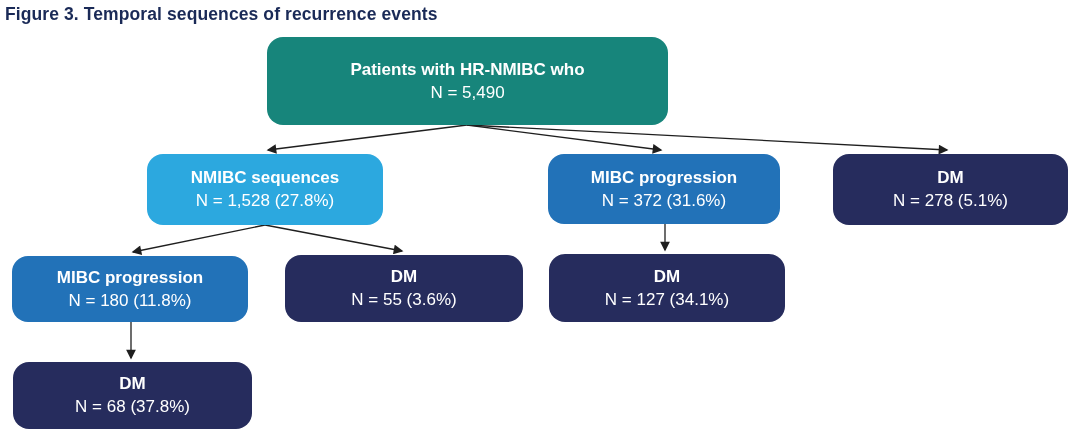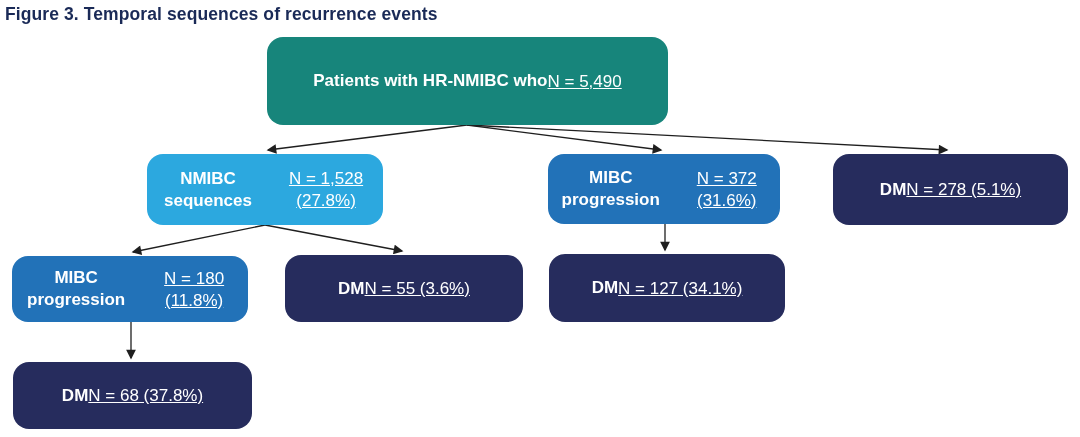--- a/index.html
+++ b/index.html
@@ -48,28 +48,29 @@
   }
   #arrow-layer marker path {
     fill: var(--arrow, #1f1f1f);
   }
   .node {
     position: absolute;
     z-index: 2;
     border-radius: 16px;
     color: var(--node-text);
     display: flex;
+    flex-direction: column;
     align-items: center;
     justify-content: center;
     text-align: center;
     line-height: 22px;
     font-size: 17px;
   }
   .node .label { font-weight: bold; }
-  .node .value { font-weight: normal; margin-top: 1px; text-decoration: underline; }
+  .node .value { font-weight: normal; margin-top: 1px; }
   .teal       { background: var(--teal); }
   .light-blue { background: var(--light-blue); }
   .blue       { background: var(--blue); }
   .navy       { background: var(--navy); align-items: center; }
 
   
   #node-root              { left: 267px; top: 37px;  width: 401px; height: 88px; }
   #node-nmibc-recurrence  { left: 147px; top: 154px; width: 236px; height: 71px; }
   #node-mibc-progression  { left: 548px; top: 154px; width: 232px; height: 70px; }
   #node-dm-direct         { left: 833px; top: 154px; width: 235px; height: 71px; }

